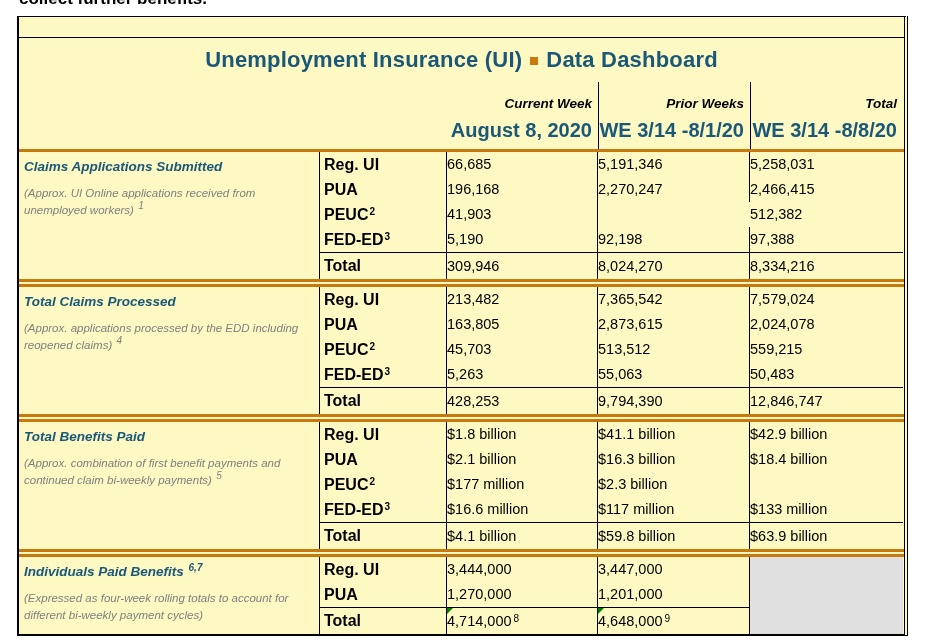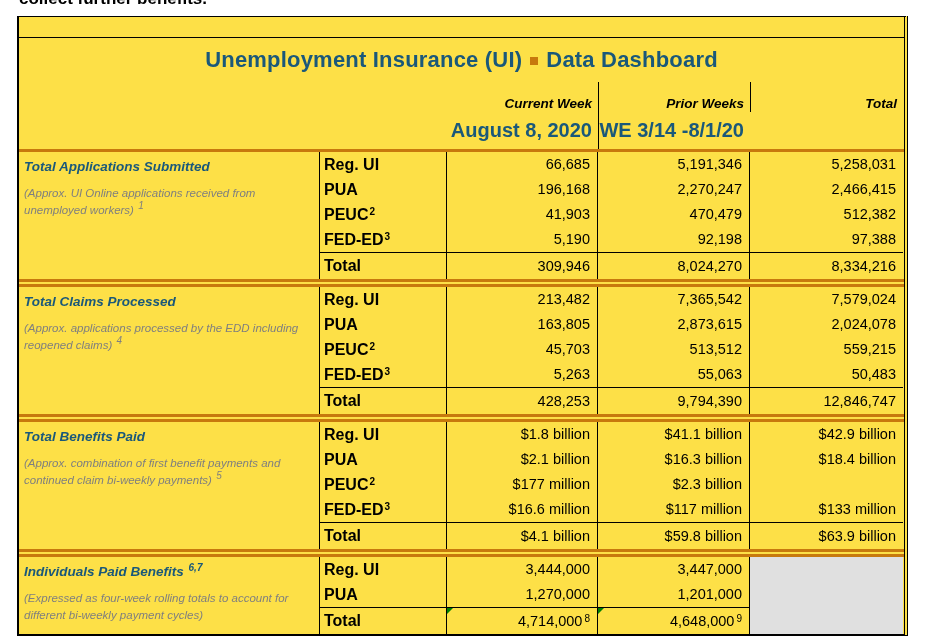--- a/index.html
+++ b/index.html
@@ -5,21 +5,21 @@
   html,body{margin:0;padding:0;}
   body{
     width:938px;height:644px;background:#ffffff;position:relative;overflow:hidden;
     font-family:"Liberation Sans", sans-serif;color:#000;
   }
   .top-clip{
     position:absolute;top:-11px;left:19px;font-size:17px;font-weight:bold;color:#000;
     white-space:nowrap;
   }
   .frame{
-    position:absolute;left:17px;top:16px;width:885px;background:#fde047;
+    position:absolute;left:17px;top:16px;width:885px;background:#fef9c3;
     border-top:1px solid #000;border-bottom:2px solid #000;
     border-left:2px solid #000;border-right:4px double #000;
   }
   .spacer{height:20px;border-bottom:1px solid #000;}
   .title-row{height:44px;display:flex;align-items:center;justify-content:center;}
   .title-text{font-size:22px;font-weight:bold;color:#1A587A;letter-spacing:0.2px;}
   .title-bullet{width:8px;height:8px;background:#C7790D;margin:2px 8px 0 8px;flex:0 0 auto;}
   .grid5{display:grid;grid-template-columns:301px 127px 151px 152px 153px;}
   .hdr{grid-template-rows:30px 37px;height:67px;}
   .hcell{display:flex;justify-content:flex-end;padding-right:6px;}
@@ -31,21 +31,21 @@
   .section{border-top:3px solid #C7790D;}
   .section.mid{border-bottom:3px solid #C7790D;margin-bottom:2px;}
   .sec-rows5{grid-template-rows:25px 25px 25px 25px 27px;}
   .sec-rows3{grid-template-rows:25px 25px 27px;}
   .r1{grid-row:1;} .r2{grid-row:2;} .r3{grid-row:3;} .r4{grid-row:4;} .r5{grid-row:5;}
   .desc{grid-column:1;grid-row:1 / -1;border-right:1px solid #000;padding:7px 10px 0 5px;}
   .desc-title{color:#1A587A;font-weight:bold;font-style:italic;font-size:13.5px;line-height:1.25;}
   .desc-sub{color:#7F7F7F;font-style:italic;font-size:11.5px;margin-top:9px;line-height:1.45;}
   .lbl{grid-column:2;border-right:1px solid #000;font-weight:bold;font-size:16px;
        padding-left:4px;line-height:25px;white-space:nowrap;}
-  .val{text-align:right;padding-right:7px;font-size:14.5px;line-height:25px;white-space:nowrap;position:relative;}
+  .val{text-align:left;padding-right:7px;font-size:14.5px;line-height:25px;white-space:nowrap;position:relative;}
   .val.c3,.val.c4{border-right:1px solid #000;}
   .trow{border-top:1px solid #000;line-height:26px;}
   .sup{font-size:10px;position:relative;top:-5px;margin-left:1px;font-weight:bold;}
   .vsup{font-size:10px;position:relative;top:-5px;margin-left:1px;}
   .tsup{font-size:10px;position:relative;top:-4px;margin-left:2px;}
   .gray-cell{grid-column:5;grid-row:1 / -1;background:#E0E0E0;}
   .tri{position:absolute;top:0;left:0;width:0;height:0;
        border-top:6px solid #008000;border-right:6px solid transparent;}
 </style>
 </head>
@@ -62,38 +62,38 @@
     <span class="title-bullet"></span>
     <span class="title-text">Data Dashboard</span>
   </div>
 
   <div class="grid5 hdr">
     <div class="hcell hlab c3 hr1">Current Week</div>
     <div class="hcell hlab c4 hr1 vl">Prior Weeks</div>
     <div class="hcell hlab c5 hr1 vl">Total</div>
     <div class="hcell hsub c3 hr2">August 8, 2020</div>
     <div class="hcell hsub c4 hr2 vl">WE 3/14 -8/1/20</div>
+    <div class="hcell hsub c5 hr2 vl">WE 3/14 -8/8/20</div>
   </div>
 
   <div class="grid5 section mid sec-rows5">
     <div class="desc">
-      <div class="desc-title"><span>Total Applications Submitted</span><span class="sup"></span></div>
+      <div class="desc-title"><span>Claims Applications Submitted</span><span class="sup"></span></div>
       <div class="desc-sub"><span>(Approx. UI Online applications received from unemployed workers)</span> <span class="vsup">1</span></div>
     </div>
     <div class="lbl r1"><span>Reg. UI</span><span class="sup"></span></div>
     <div class="val c3 r1">66,685</div>
     <div class="val c4 r1">5,191,346</div>
     <div class="val c5 r1">5,258,031</div>
     <div class="lbl r2"><span>PUA</span><span class="sup"></span></div>
     <div class="val c3 r2">196,168</div>
     <div class="val c4 r2">2,270,247</div>
     <div class="val c5 r2">2,466,415</div>
     <div class="lbl r3"><span>PEUC</span><span class="sup">2</span></div>
     <div class="val c3 r3">41,903</div>
-    <div class="val c4 r3">470,479</div>
     <div class="val c5 r3">512,382</div>
     <div class="lbl r4"><span>FED-ED</span><span class="sup">3</span></div>
     <div class="val c3 r4">5,190</div>
     <div class="val c4 r4">92,198</div>
     <div class="val c5 r4">97,388</div>
     <div class="lbl r5 trow"><span>Total</span></div>
     <div class="val c3 r5 trow">309,946</div>
     <div class="val c4 r5 trow">8,024,270</div>
     <div class="val c5 r5 trow">8,334,216</div>
   </div>

